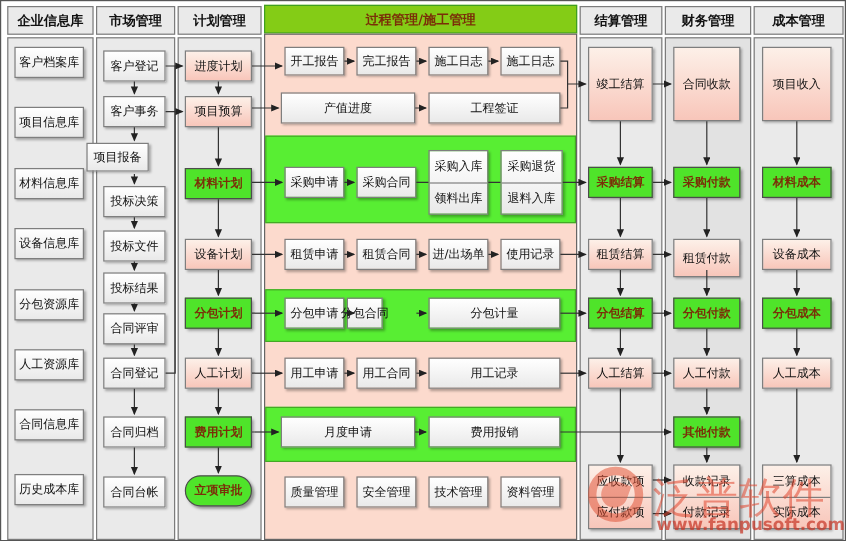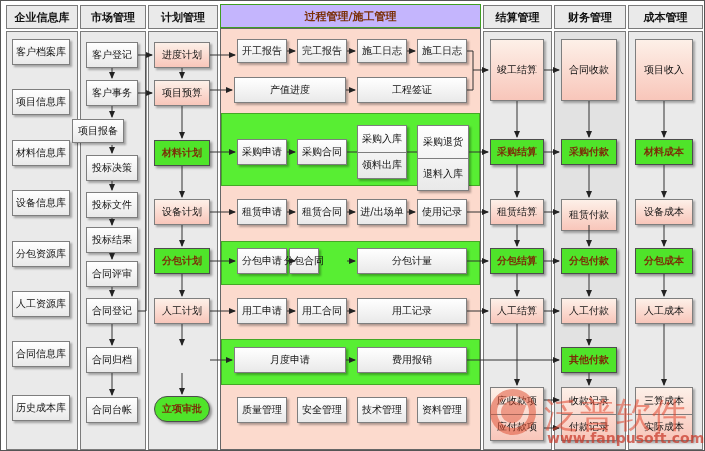--- a/index.html
+++ b/index.html
@@ -2,21 +2,21 @@
 <html><head>
 <meta charset="utf-8">
 <style>
   html,body{margin:0;padding:0;background:#fff;}
   #canvas{position:relative;width:705px;height:451px;background:#fff;border:1px solid #555;
           box-sizing:border-box;font-family:"DejaVu Sans",sans-serif;overflow:hidden;}
   .panel{position:absolute;background:#eaeaea;border:1px solid #7b7b7b;z-index:1;}
   .colhead{position:absolute;background:#eaeaea;border:1px solid #7b7b7b;z-index:1;
            display:flex;align-items:center;justify-content:center;
            font-size:11px;font-weight:bold;color:#111;}
-  .colhead.green{background:#c4b5fd;border:1px solid #3f9e22;color:#7a2f08;}
+  .colhead.green{background:#84cc16;border:1px solid #3f9e22;color:#7a2f08;}
   .band{position:absolute;z-index:2;}
   .band.greenband{background:#58ee33;border:1px solid #44a825;}
   .node{position:absolute;z-index:3;display:flex;align-items:center;justify-content:center;
         font-size:10px;color:#111;border:1px solid #7e7e7e;
         background:linear-gradient(#ffffff,#e9e9e9);
         box-shadow:1.5px 1.5px 2px rgba(0,0,0,.30);box-sizing:border-box;white-space:nowrap;}
   .node.pink{background:linear-gradient(#fdf0e8,#f8c6ba);}
   .node.green{background:#4fe42a;border:1.4px solid #4c4c4c;font-weight:bold;color:#7a2f08;
               box-shadow:2px 2px 2.5px rgba(0,0,0,.38);}
   .node.pill{border-radius:13px;}
@@ -78,36 +78,37 @@
   <div class="node" style="left:85px;top:297px;width:52px;height:26px">合同登记</div>
   <div class="node" style="left:85px;top:346px;width:52px;height:26px">合同归档</div>
   <div class="node" style="left:85px;top:396px;width:52px;height:26px">合同台帐</div>
 
   <div class="node pink" style="left:153px;top:41px;width:56px;height:26px">进度计划</div>
   <div class="node pink" style="left:153px;top:79px;width:56px;height:26px">项目预算</div>
   <div class="node green" style="left:153px;top:139px;width:56px;height:26px">材料计划</div>
   <div class="node pink" style="left:153px;top:198px;width:56px;height:26px">设备计划</div>
   <div class="node green" style="left:153px;top:247px;width:56px;height:26px">分包计划</div>
   <div class="node pink" style="left:153px;top:297px;width:56px;height:26px">人工计划</div>
+  <div class="node green" style="left:153px;top:346px;width:56px;height:26px">费用计划</div>
   <div class="node green pill" style="left:153px;top:395px;width:56px;height:26px">立项审批</div>
 
   <div class="node" style="left:236px;top:38px;width:50px;height:24px">开工报告</div>
   <div class="node" style="left:296px;top:38px;width:50px;height:24px">完工报告</div>
   <div class="node" style="left:356px;top:38px;width:50px;height:24px">施工日志</div>
   <div class="node" style="left:416px;top:38px;width:50px;height:24px">施工日志</div>
   <div class="node" style="left:233px;top:76px;width:112px;height:26px">产值进度</div>
   <div class="node" style="left:356px;top:76px;width:110px;height:26px">工程签证</div>
 
   <div class="node" style="left:236px;top:138px;width:50px;height:26px">采购申请</div>
   <div class="node" style="left:296px;top:138px;width:50px;height:26px">采购合同</div>
   <div class="node stack" style="left:356px;top:124px;width:50px;height:54px">
     <div class="cell">采购入库</div>
     <div class="cell">领料出库</div>
   </div>
-  <div class="node stack" style="left:416px;top:124px;width:52px;height:66px">
+  <div class="node stack" style="left:416px;top:124px;width:52px;height:54px">
     <div class="cell">采购退货</div>
     <div class="cell">退料入库</div>
   </div>
 
   <div class="node" style="left:236px;top:198px;width:50px;height:26px">租赁申请</div>
   <div class="node" style="left:296px;top:198px;width:50px;height:26px">租赁合同</div>
   <div class="node" style="left:356px;top:198px;width:50px;height:26px">进/出场单</div>
   <div class="node" style="left:416px;top:198px;width:50px;height:26px">使用记录</div>
 
   <div class="node" style="left:236px;top:247px;width:50px;height:26px">分包申请</div>

